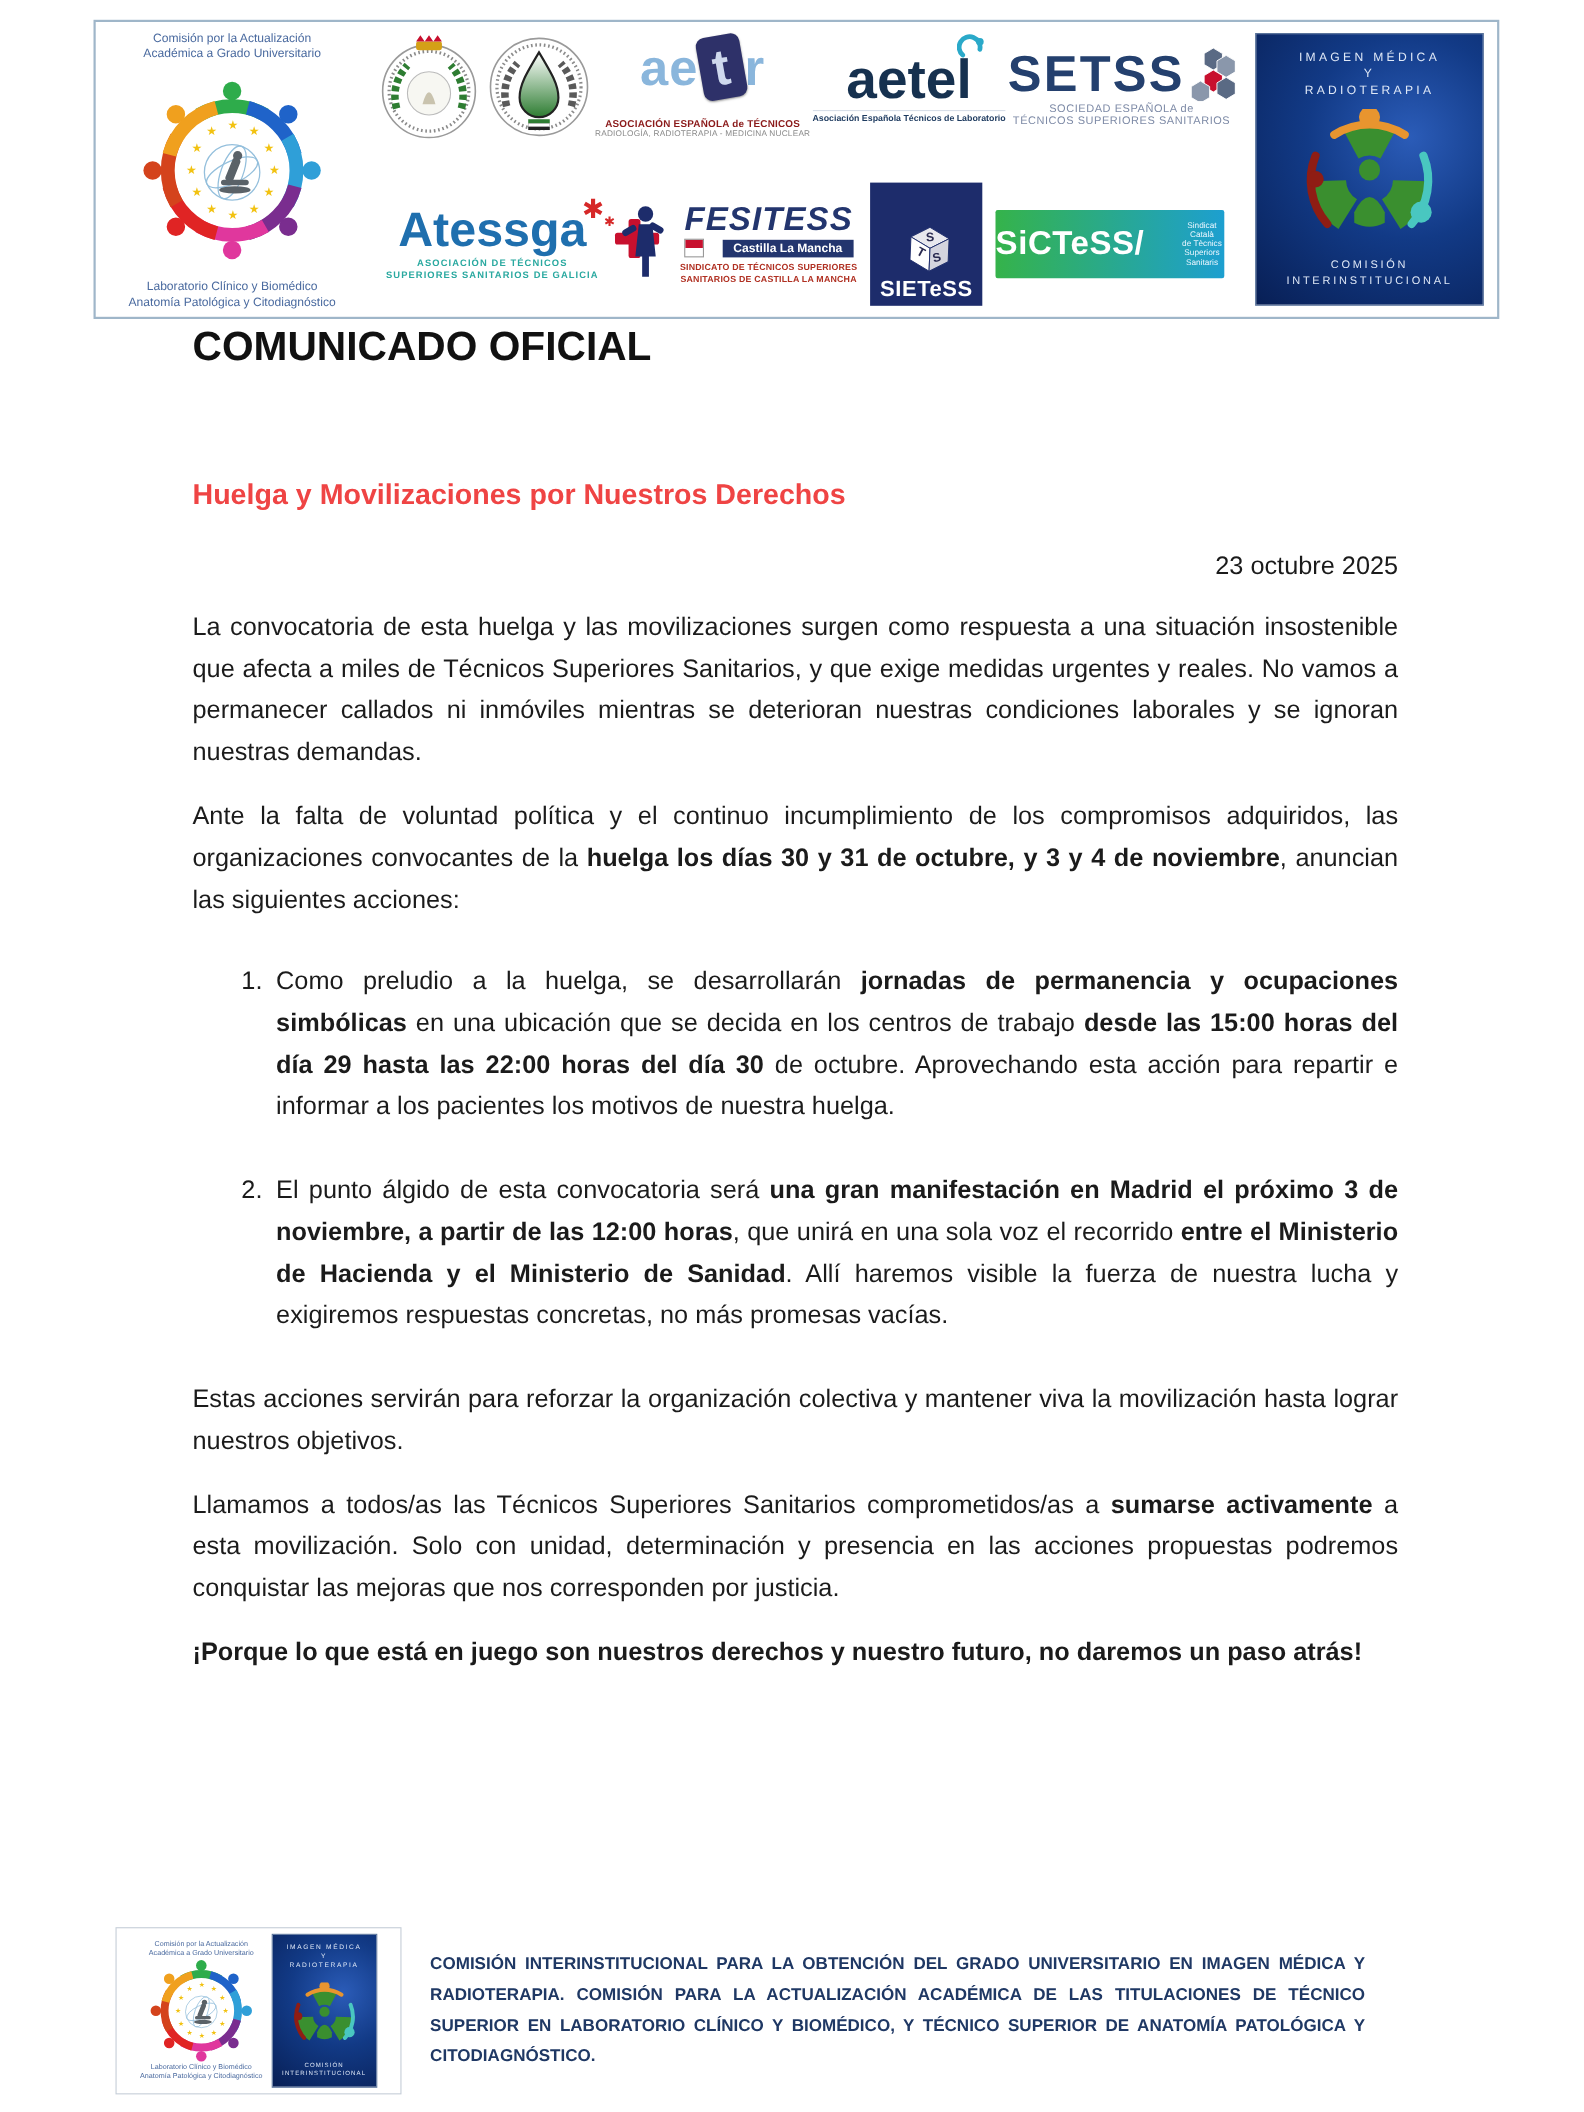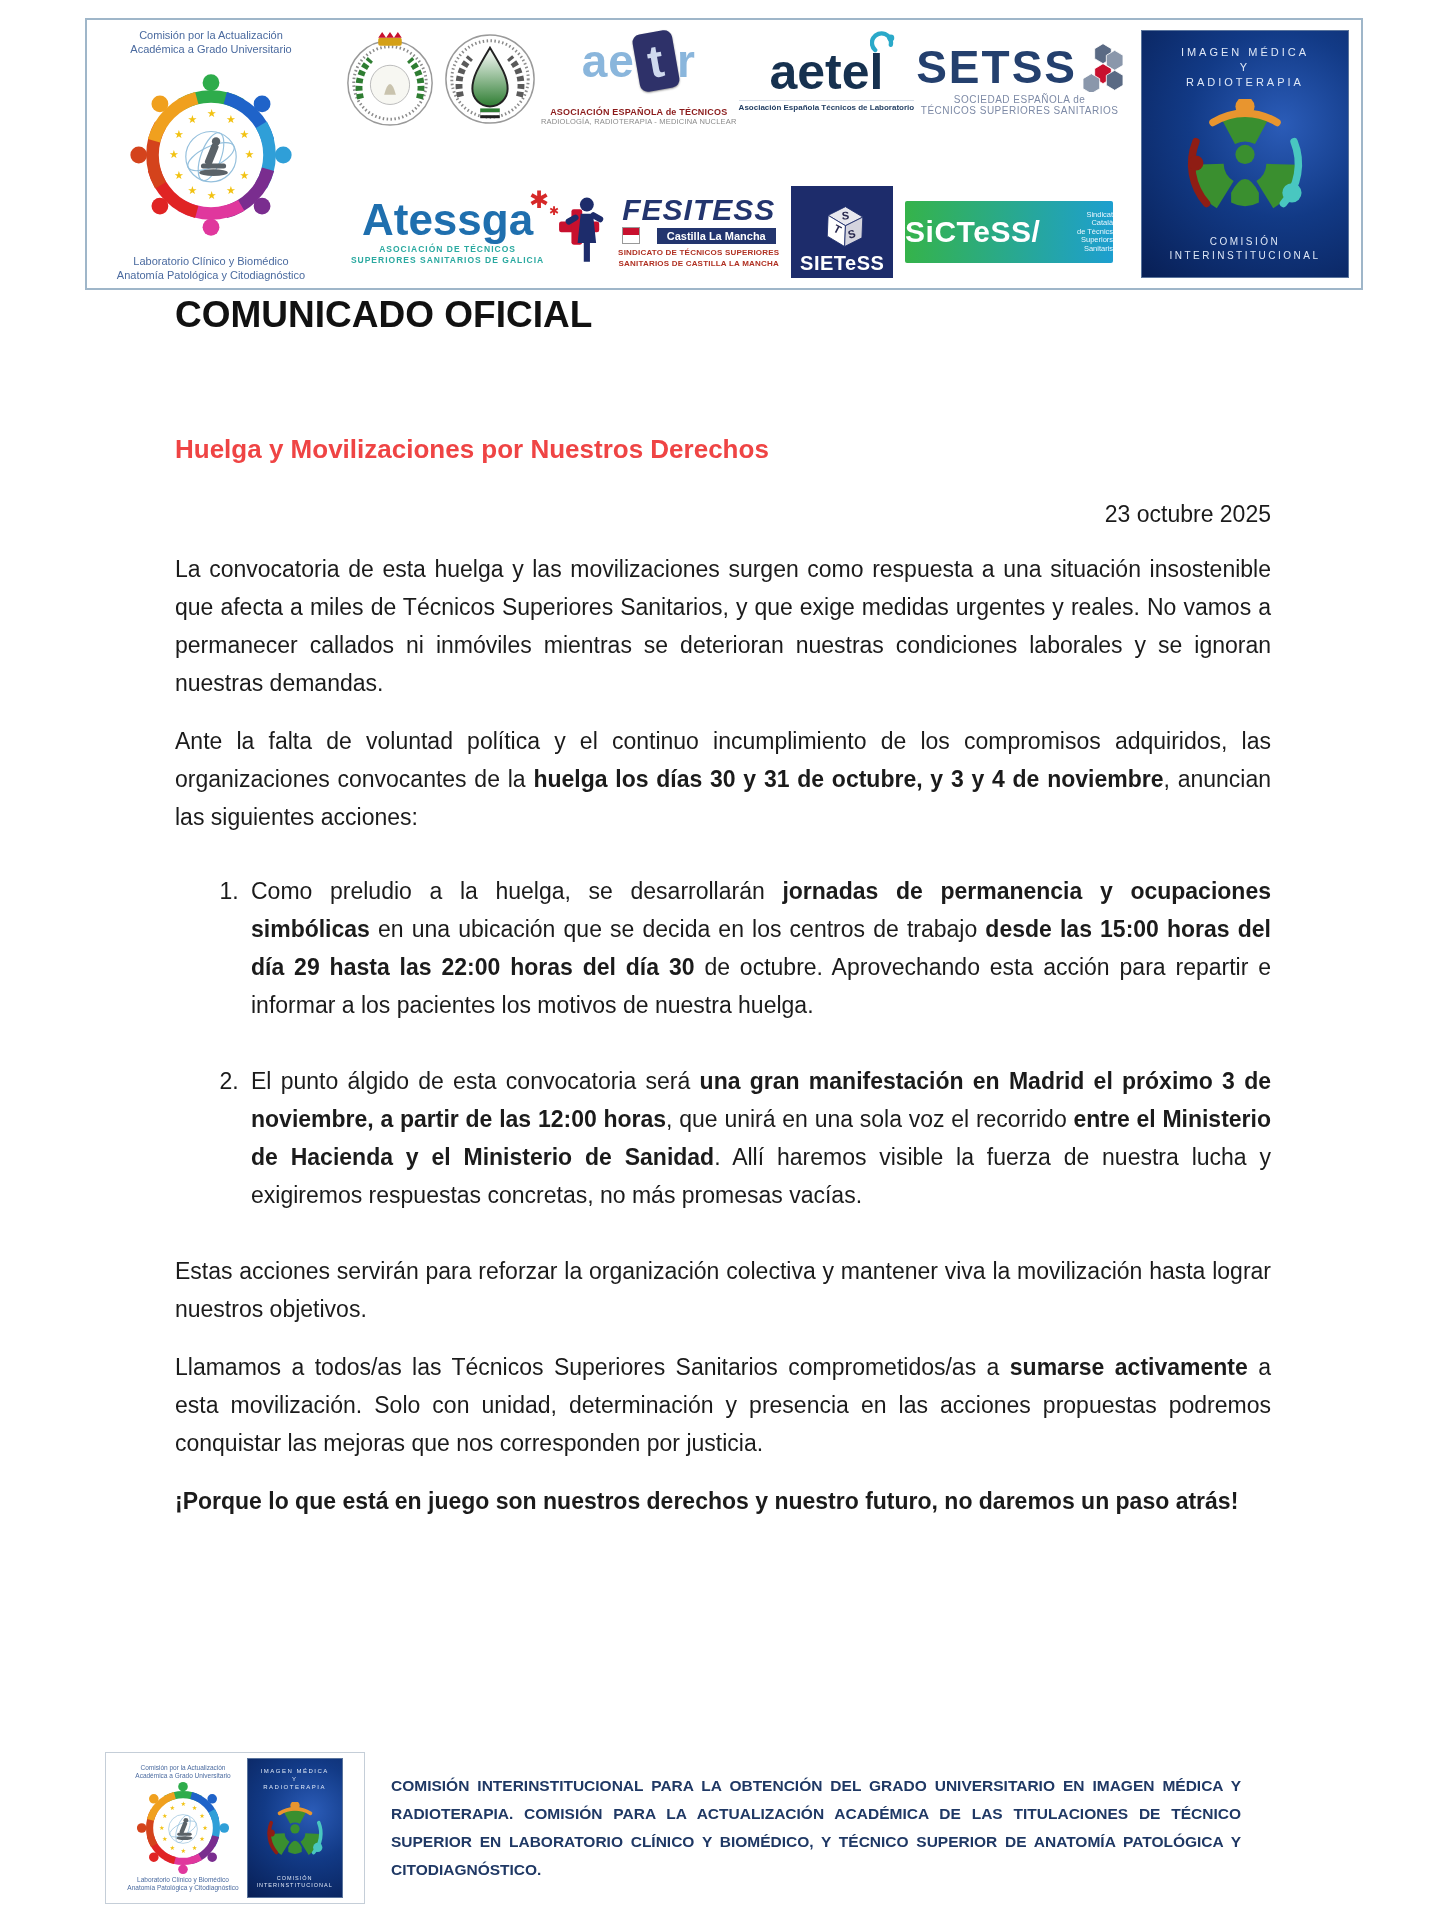--- a/index.html
+++ b/index.html
@@ -54,28 +54,28 @@
   
   .fesitess{display:flex;align-items:flex-start;gap:8px;}
   .fesitess-col{display:flex;flex-direction:column;align-items:center;}
   .fesitess-word{font-size:30px;font-weight:bold;font-style:italic;color:#23356e;line-height:30px;letter-spacing:1px;}
   .fesitess-bar{display:flex;align-items:center;margin-top:2px;}
   .fesitess-flag{width:16px;height:15px;background:linear-gradient(to bottom,#c8102e 50%,#ffffff 50%);border:1px solid #999;}
   .fesitess-region{background:#23356e;color:#fff;font-size:11px;font-weight:bold;padding:2px 10px;margin-left:17px;}
   .fesitess-sub{font-size:8px;color:#b03022;font-weight:bold;margin-top:3px;letter-spacing:.2px;}
 
   
-  .sietess-box{width:102px;height:92px;background:#1d2c6b;display:flex;flex-direction:column;align-items:center;justify-content:flex-end;padding:4px 2px;box-sizing:border-box;}
+  .sietess-box{width:102px;height:112px;background:#1d2c6b;display:flex;flex-direction:column;align-items:center;justify-content:flex-end;padding:4px 2px;box-sizing:border-box;}
   .sietess-word{color:#fff;font-weight:bold;font-size:20px;letter-spacing:.5px;line-height:22px;}
   .sietess-cube{position:relative;top:-2px;}
 
   
   .sictess-banner{width:208px;height:62px;background:linear-gradient(90deg,#35b34a,#1d9fd0);display:flex;align-items:center;justify-content:center;gap:4px;border-radius:2px;}
   .sictess-word{color:#fff;font-size:30px;font-weight:bold;letter-spacing:.5px;}
-  .sictess-sub{color:#eaf6ff;font-size:7.5px;line-height:8.5px;text-align:right;margin-left:28px;}
+  .sictess-sub{color:#eaf6ff;font-size:7.5px;line-height:8.5px;text-align:center;margin-left:28px;}
 
   
   .imagen-box{
     width:208px;height:248px;box-sizing:border-box;border:1px solid #5a749c;
     background:radial-gradient(circle at 68% 38%, #2b5cb8 0%, #123a86 45%, #081f55 100%);
     display:flex;flex-direction:column;align-items:center;justify-content:space-between;
     padding:14px 6px;
   }
   .imagen-top{color:#dfe8f7;font-size:11px;letter-spacing:3px;text-align:center;line-height:15px;}
   .imagen-bottom{color:#dfe8f7;font-size:10px;letter-spacing:2.5px;text-align:center;line-height:14px;}

